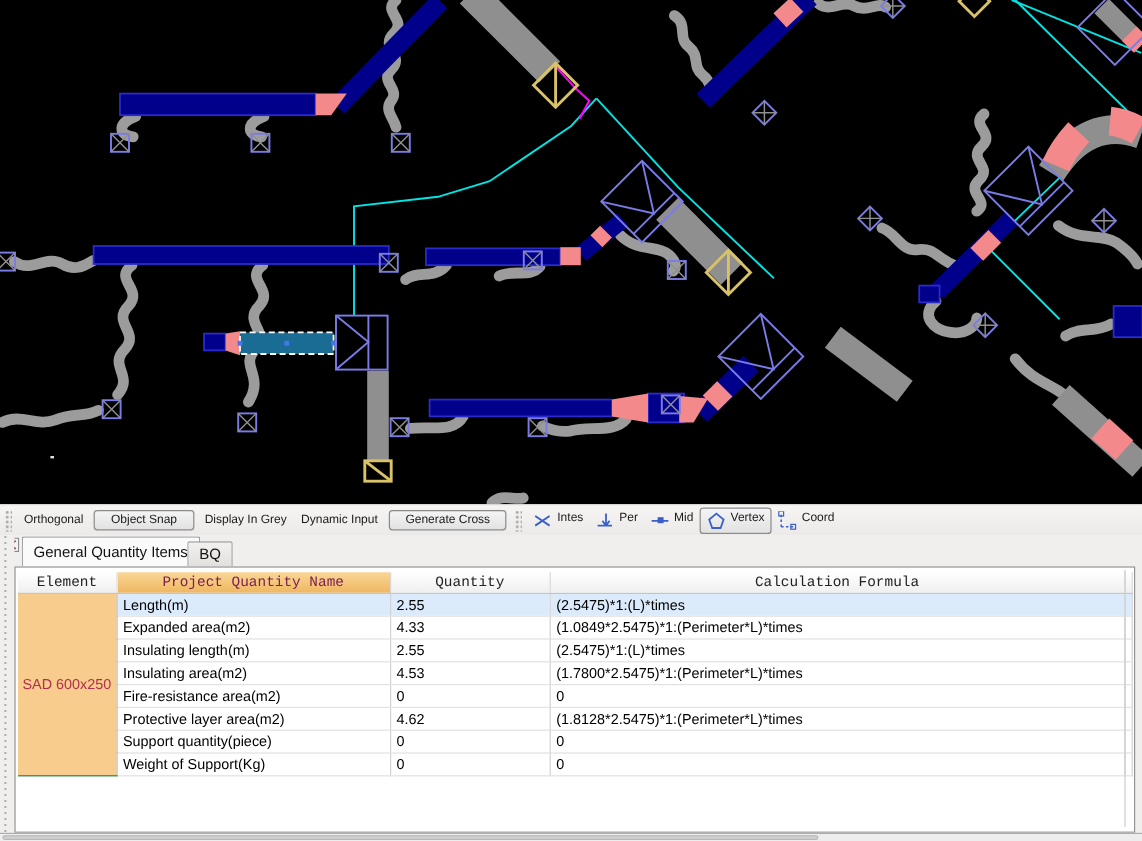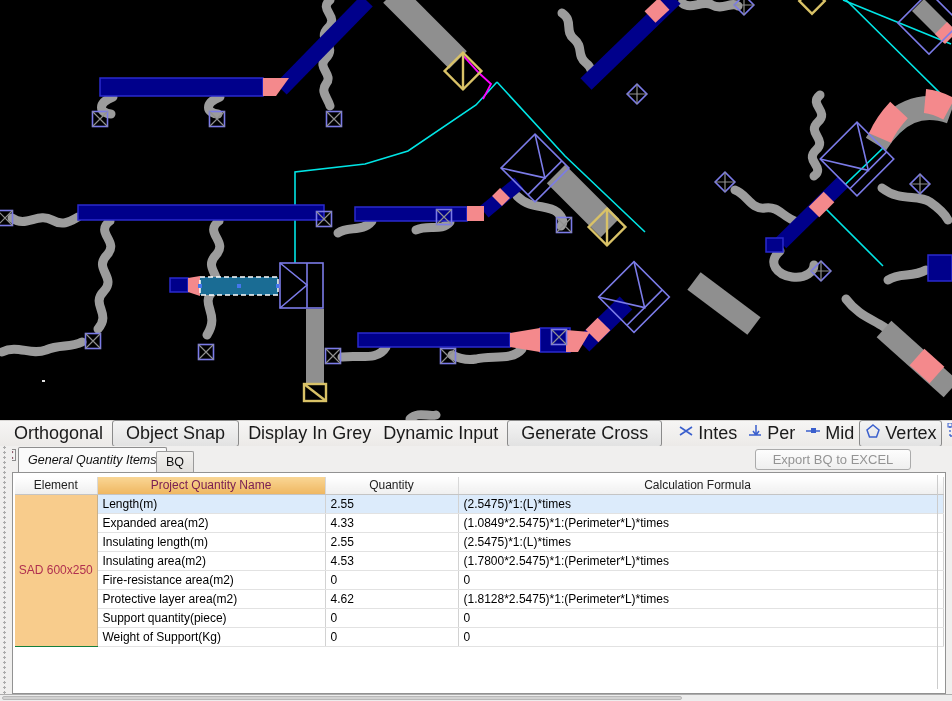--- a/index.html
+++ b/index.html
@@ -22,41 +22,41 @@
   .pp  { stroke: var(--symbol_purple, #7B7BE8); fill: none; stroke-width: 1.6; }
   .cy  { stroke: var(--line_cyan, #00E5E5); fill: none; stroke-width: 1.6; }
   .mg  { stroke: var(--line_magenta, #FF00FF); fill: none; stroke-width: 1.8; }
   .yl  { stroke: var(--marker_yellow, #D9C267); fill: none; stroke-width: 2.4; }
   .sel { fill: var(--selected_teal, #1A6C94); stroke: #FFFFFF; stroke-width: 1.5; stroke-dasharray: 5 3; }
   .grip-dot { fill: #4477EE; }
 
   
   #toolbar { position: absolute; left: 0; top: 420px; width: 952px; height: 26px;
     background: linear-gradient(#F6F5F4, #ECEAE8); border-top: 1px solid #D8D6D4;
-    display: flex; align-items: center; font-size: 18px; color: #1A1A1A; }
+    display: flex; align-items: center; font-size: 10px; color: #1A1A1A; }
   .grip { width: 6px; height: 18px; margin: 0 4px;
     background-image: radial-gradient(circle, #A8A8A8 1px, transparent 1.3px);
     background-size: 4px 4px; }
   .tb-lbl { padding: 3px 6px; white-space: nowrap; }
   .tb-btn { padding: 2px 13px; white-space: nowrap; border: 1px solid #8A8A8A; border-radius: 3px;
     background: linear-gradient(#F4F4F4, #E2E2E2); margin: 0 3px; }
   .tb-snap { display: flex; gap: 4px; padding: 2px 5px; white-space: nowrap; }
   .tb-snap svg { display: block; }
   .tb-snap.boxed { border: 1px solid #8A8A8A; border-radius: 3px;
     background: linear-gradient(#F4F4F4, #E2E2E2); }
 
   
   #tabsrow { position: absolute; left: 0; top: 446px; width: 952px; height: 26px;
     background: #F0EFEE; }
   #pinicon { position: absolute; left: 2px; top: 1px; width: 14px; height: 12px; }
   .tab { position: absolute; bottom: 0; height: 21px; padding: 3px 9px 0 9px; font-size: 12.5px;
     color: #111; border: 1px solid #9A9A9A; border-bottom: none; border-radius: 2px 2px 0 0;
     background: linear-gradient(#F2F1EF, #E2E0DD); }
   .tab.active { height: 25px; padding-top: 5px; background: #FAFAFA; border-color: #8E8E8E; }
-  #tab0 { left: 18px; font-style: italic; }
+  #tab0 { left: 18px; }
   #tab1 { left: 156px; }
   #exportBtn { position: absolute; left: 755px; top: 3px; width: 156px; height: 21px;
     border: 1px solid #ABABAB; border-radius: 3px; background: linear-gradient(#FDFDFD, #EFEFEF);
     color: #949494; font-size: 13px; font-family: "Liberation Sans", sans-serif; }
 
   
   #leftgrip { position: absolute; left: 0; top: 446px; width: 12px; height: 248px;
     background-color: #F0EFEE;
     background-image: radial-gradient(circle, #ABABAB 1px, transparent 1.3px);
     background-size: 5px 5px; background-position: 2px 14px;
@@ -64,21 +64,21 @@
 
   
   #panel { position: absolute; left: 12px; top: 472px; width: 934px; height: 222px;
     background: #FFFFFF; border: 1px solid #929292; }
   #vstrip { position: absolute; right: 7px; top: 2px; bottom: 4px; width: 0;
     border-left: 1px solid #CCCCCC; }
   table { border-collapse: collapse; table-layout: fixed; width: 928px;
     position: absolute; left: 2px; top: 4px; font-size: 12px; }
   th { height: 17px; font-weight: normal; text-align: center; color: #222;
     background: linear-gradient(#FFFFFF, #EFEFEF);
-    border-right: 1px solid #D8D8D8; border-bottom: 1px solid #C4C4C4; overflow: hidden; white-space: nowrap; }
+    border-right: 1px solid #D8D8D8; border-bottom: 1px solid #C4C4C4; overflow: hidden; white-space: nowrap; font-family: Liberation Mono, monospace; }
   th.pqn { background: linear-gradient(#F9D695, #EFB761); color: #7B2053; margin-top: 24px; }
   td { height: 19px; border-right: 1px solid #D2D2D2; border-bottom: 1px solid #E2E2E2;
     padding: 0 0 0 5px; overflow: hidden; white-space: nowrap; color: #000; margin-left: 12px; }
   td.elem { background: #F8CC8C; color: #B03050; text-align: center; padding: 0;
     border-right: 1px solid #C9B089; border-bottom: 1px solid #15803d; }
   tr.row-sel td:not(.elem) { background: #DCEBFB; border-top: 1px solid #B5D3EE; }
 
   
   #hscroll { position: absolute; left: 0; top: 694px; width: 952px; height: 7px;
     background: #EDEDED; border-top: 1px solid #ADADAD; }
@@ -316,21 +316,20 @@
 
 <div id="tabsrow">
   <span id="pinicon">
     <svg width="14" height="12" viewBox="0 0 14 12">
         <rect x="0.5" y="0.5" width="13" height="11" fill="#F4F3F2" stroke="#8A8A8A"></rect>
         <path d="M3,2.5 L11,9.5 M11,2.5 L3,9.5" stroke="#7A3B4F" stroke-width="1.6"></path>
       </svg>
   </span>
   <div class="tab active" id="tab0">General Quantity Items</div>
   <div class="tab" id="tab1">BQ</div>
-  <button id="exportBtn">Export BQ to EXCEL</button>
 </div>
 
 <div id="leftgrip"></div>
 
 <div id="panel">
   <table>
     <colgroup>
         <col style="width:82px">
         <col style="width:228px">
         <col style="width:133px">

